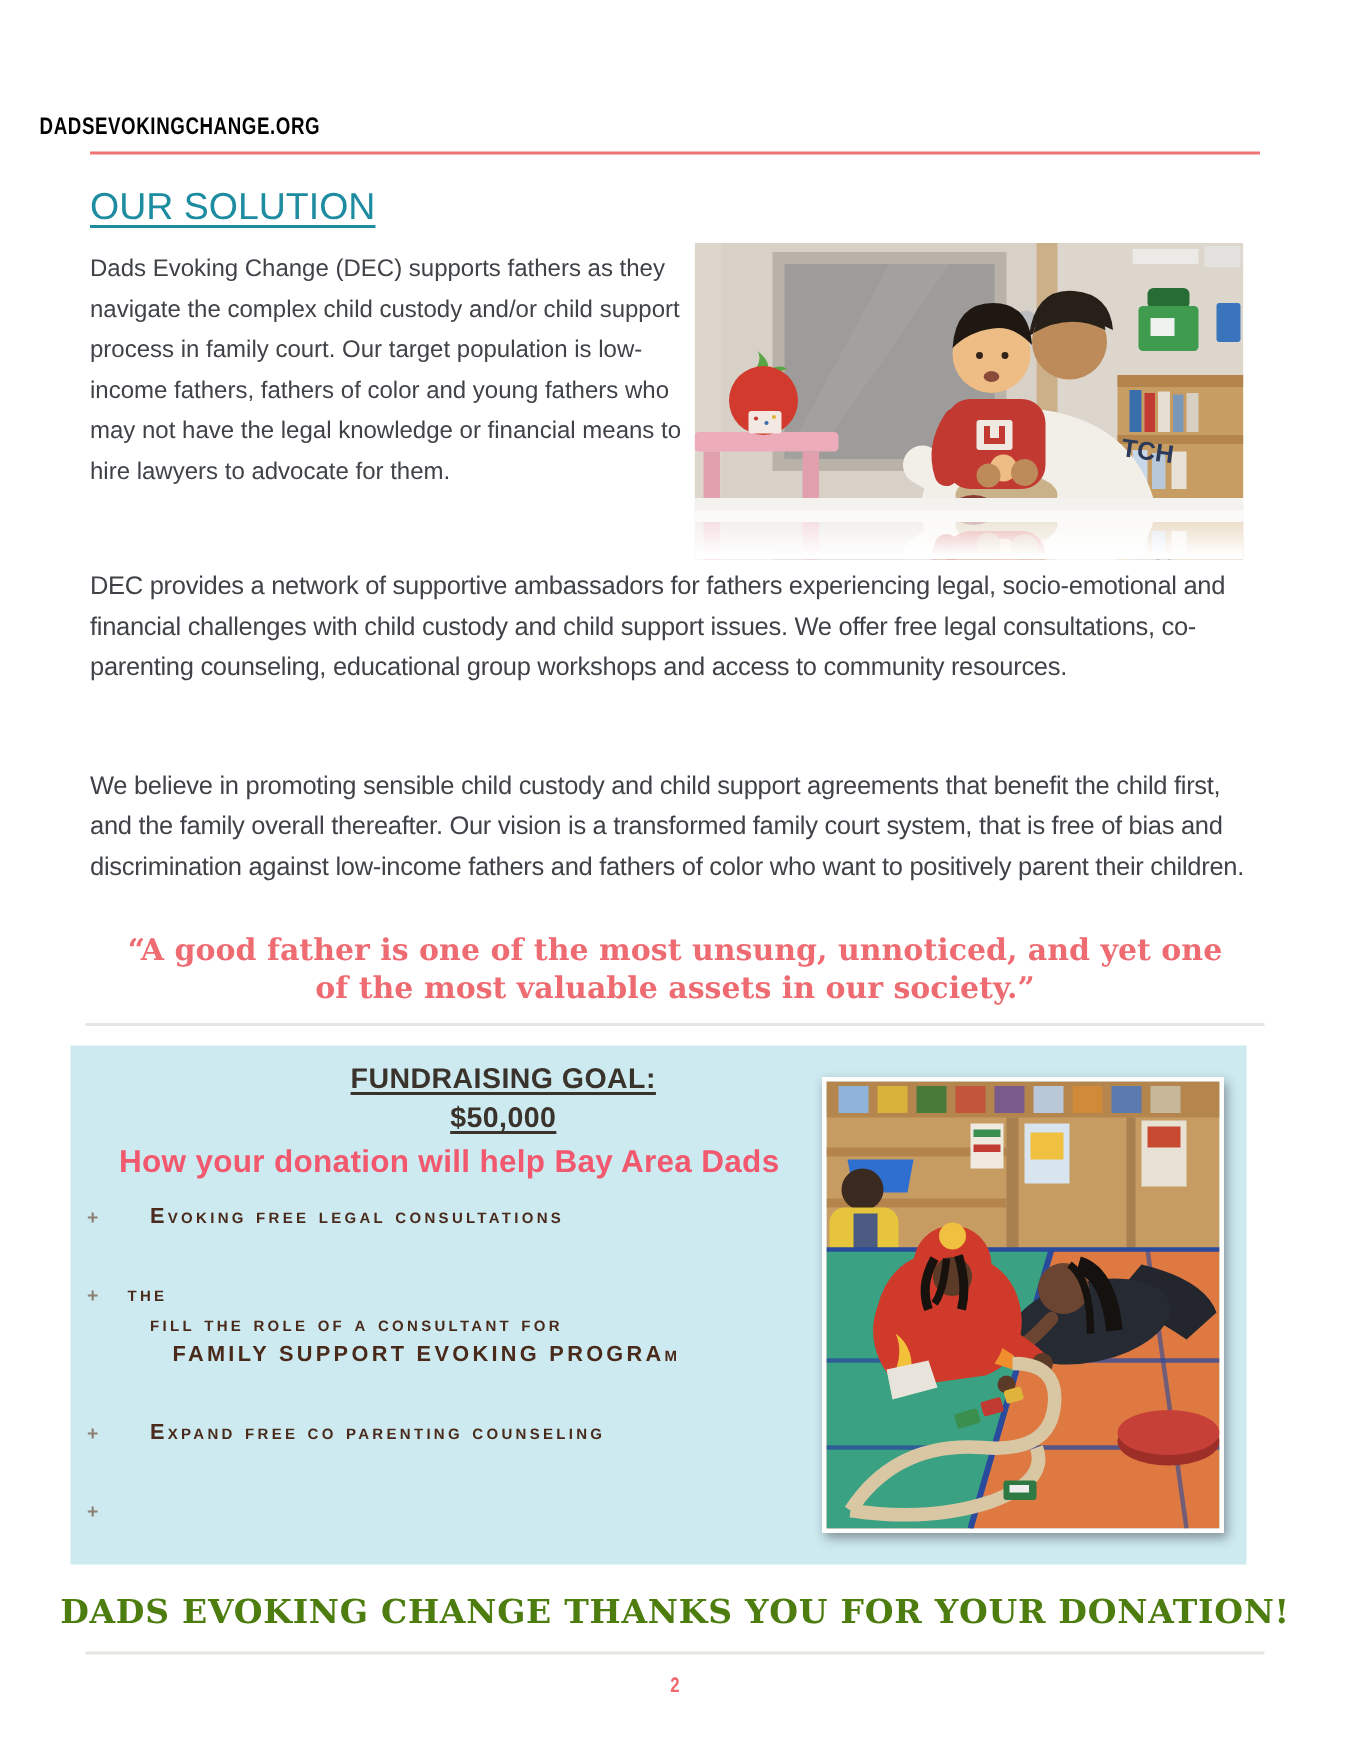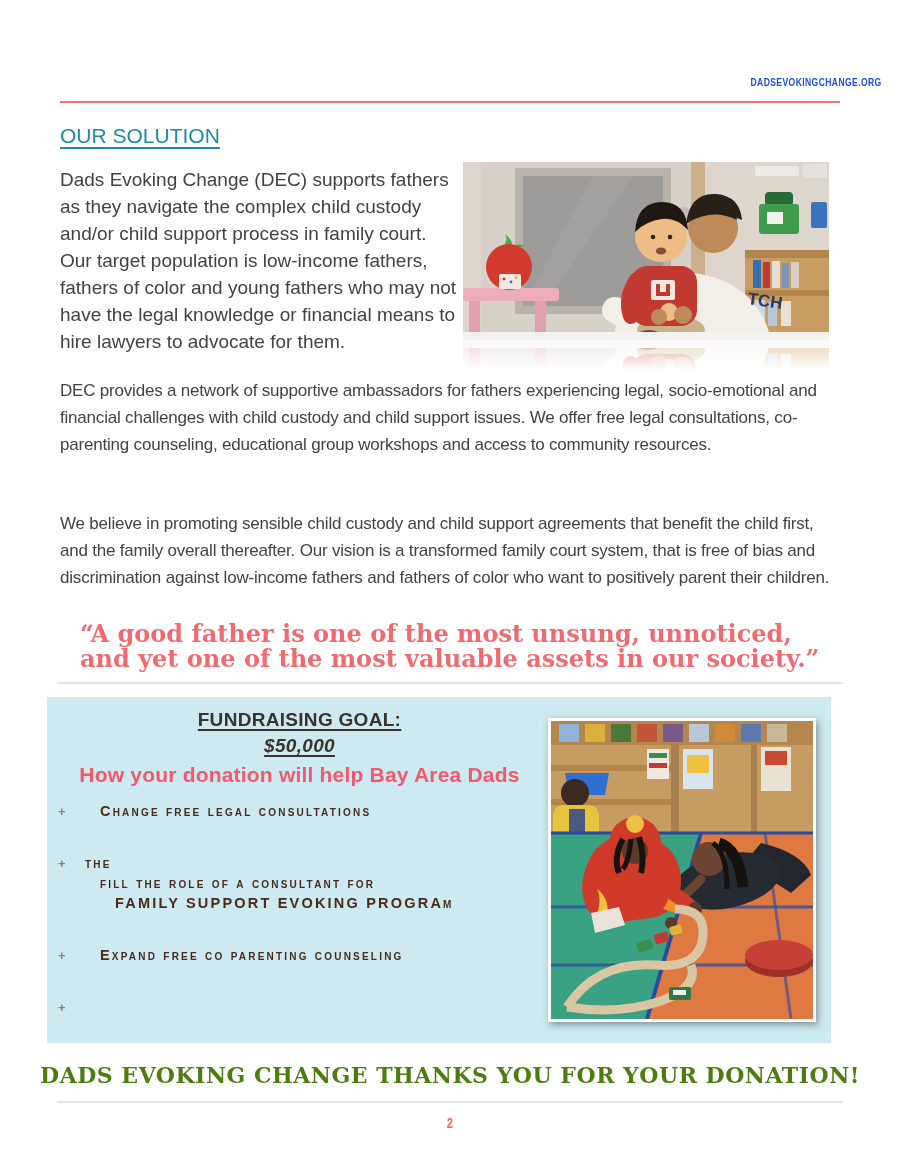--- a/index.html
+++ b/index.html
@@ -1,56 +1,56 @@
 <!DOCTYPE html>
 <html><head>
 <meta charset="utf-8">
 <style>
   html,body{margin:0;padding:0;background:#ffffff;}
   .page{position:relative;width:900px;height:1164px;background:#fff;overflow:hidden;
         font-family:"Liberation Sans",sans-serif;color:#3f4347;}
 
   
-  .site-url{position:absolute;top:76px;left:0;width:100%;text-align:right;
-            color:#1d4ed8;font-size:11px;font-weight:bold;letter-spacing:.5px;}
+  .site-url{position:absolute;top:76px;left:0;width:100%;text-align:left;
+            color:#000000;font-size:16px;font-weight:bold;letter-spacing:.5px;}
   .site-url span{display:inline-block;transform:scaleX(.78);}
   .header-rule{position:absolute;top:101px;left:60px;width:780px;height:2px;background:#f17474;}
 
   
   .our-solution{position:absolute;top:124px;left:60px;margin:0;color:#1d8ca1;
-                font-size:21px;font-weight:normal;text-decoration:underline;
+                font-size:25px;font-weight:normal;text-decoration:underline;
                 text-underline-offset:4px;text-decoration-thickness:1.5px;}
   .intro{position:absolute;top:160px;left:60px;width:780px;height:215px;}
   .p1{position:absolute;top:6px;left:0;width:398px;margin:0;
-      font-size:19px;line-height:27px;}
+      font-size:16px;line-height:27px;}
   .p-wide{position:absolute;left:60px;width:784px;margin:0;
           font-size:17px;line-height:27px;letter-spacing:-.2px;}
   .p2{top:377px;}
   .p3{top:510px;}
-  .quote{position:absolute;top:621px;left:80px;width:740px;margin:0;
+  .quote{position:absolute;top:621px;left:80px;width:740px;margin:0;text-align:center;
          font-family:"DejaVu Serif",serif;font-weight:bold;color:#ef6b72;
-         font-size:24px;line-height:25px;}
+         font-size:20px;line-height:25px;}
   .rule-gray{position:absolute;left:57px;width:786px;height:2px;background:#e6e5e2;}
   .rule-1{top:682px;}
   .rule-2{top:1101px;}
 
   
   .top-photo{position:absolute;left:403px;top:2px;width:366px;}
   .photo-main{width:366px;height:178px;overflow:hidden;}
   .photo-reflect{position:relative;width:366px;height:33px;overflow:hidden;}
   .photo-reflect svg{display:block;}
   .reflect-fade{position:absolute;left:0;top:0;width:100%;height:100%;
                 background:linear-gradient(to bottom,rgba(255,255,255,.55),#ffffff 92%);}
 
   
   .fund-box{position:absolute;left:47px;top:697px;width:784px;height:346px;background:#cdeaf1;}
   .goal-label,.goal-amount{position:absolute;left:0;width:505px;margin:0;text-align:center;
-        color:#3a332c;font-size:19px;font-weight:bold;letter-spacing:.3px;}
+        color:#3a332c;font-size:19px;font-weight:bold;letter-spacing:.3px;padding-left:36px;}
   .goal-label{top:12px;}
-  .goal-amount{top:38px;font-style:italic;}
+  .goal-amount{top:38px;}
   .goal-label span,.goal-amount span{text-decoration:underline;text-decoration-thickness:1.5px;text-underline-offset:3px;}
   .donation-heading{position:absolute;top:66px;left:0;width:505px;margin:0;text-align:center;
         color:#f2586e;font-size:21px;font-weight:bold;letter-spacing:.2px;}
   .goal-list{position:absolute;top:104px;left:0;width:505px;}
   .goal-item{position:relative;padding-left:53px;margin-bottom:32px;
         color:#4a2a1b;font-weight:bold;font-size:14.5px;line-height:20px;
         font-variant:small-caps;letter-spacing:2.2px;}
   .goal-item .plus{position:absolute;left:11px;top:1px;color:#8c8173;
         font-size:13px;letter-spacing:0;font-variant:normal;}
   .bl-1{margin-left:-15px;}
@@ -166,21 +166,21 @@
   <div class="rule-gray rule-1"></div>
 
   <section class="fund-box">
     <h3 class="goal-label"><span>FUNDRAISING GOAL:</span></h3>
     <h3 class="goal-amount"><span>$50,000</span></h3>
     <h4 class="donation-heading">How your donation will help Bay Area Dads</h4>
 
     <div class="goal-list">
         <div class="goal-item">
           <span class="plus">+</span>
-          <div class="bl bl-0">Change free legal consultations</div>
+          <div class="bl bl-0">Evoking free legal consultations</div>
         </div>
         <div class="goal-item">
           <span class="plus">+</span>
           <div class="bl bl-1">the</div>
           <div class="bl bl-0">fill the role of a consultant for</div>
           <div class="bl bl-2">FAMILY SUPPORT EVOKING PROGRAm</div>
         </div>
         <div class="goal-item">
           <span class="plus">+</span>
           <div class="bl bl-0">Expand free co parenting counseling</div>

